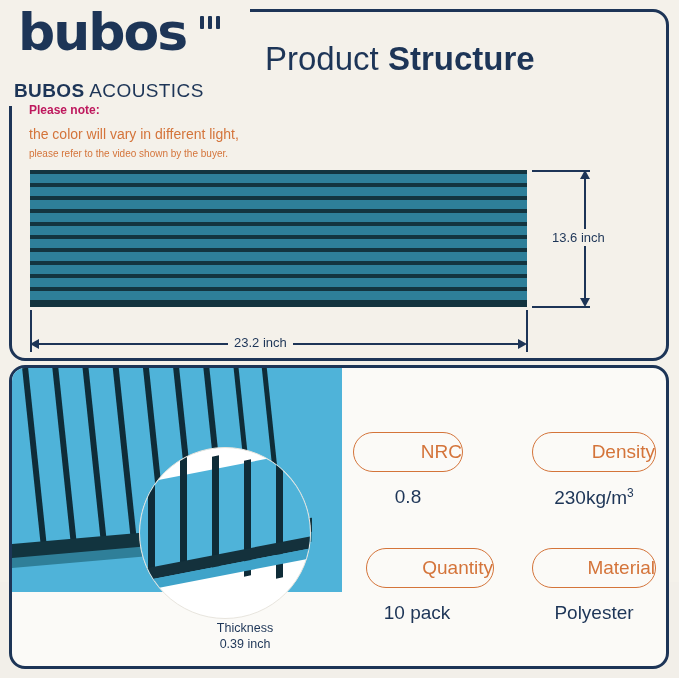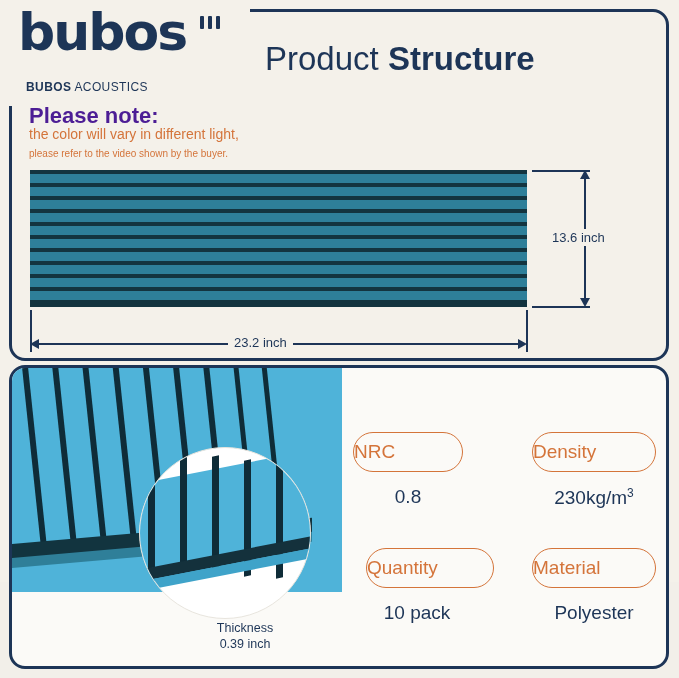--- a/index.html
+++ b/index.html
@@ -73,23 +73,23 @@
   .logo-dots span {
     position: absolute;
     top: 0;
     width: 4px;
     height: 13px;
     background: #1d3557;
     border-radius: 1px;
   }
   .logo-sub {
     position: absolute;
-    left: 12px;
+    left: 0;
     top: 76px;
-    font-size: 12px;
+    font-size: 19px;
     color: #1d3557;
     letter-spacing: 0.4px;
   }
   .logo-sub b { font-weight: bold; }
   .logo-sub span.light { font-weight: normal; }
 
   
   .title {
     position: absolute;
     left: 265px;
@@ -99,23 +99,23 @@
     white-space: nowrap;
   }
   .title .light { font-weight: normal; }
   .title .bold { font-weight: bold; margin-top: 16px; }
 
   
   .note-head {
     position: absolute;
     left: 29px;
     top: 103px;
-    font-size: 22px;
+    font-size: 12px;
     font-weight: bold;
-    color: #4c1d95;
+    color: #be185d;
   }
   .note-l1 {
     position: absolute;
     left: 29px;
     top: 126px;
     font-size: 14px;
     color: #d4743a;
   }
   .note-l2 {
     position: absolute;
@@ -305,21 +305,21 @@
   }
 
   
   .pill {
     position: absolute;
     border: 1.5px solid #d4743a;
     border-radius: 20px;
     background: #fbfaf7;
     color: #d4743a;
     font-size: 19px;
-    text-align: left;
+    text-align: right;
     line-height: 38px;
     height: 40px;
     box-sizing: border-box;
   }
   .spec-val {
     position: absolute;
     font-size: 19px;
     color: #1d3557;
     text-align: center;
   }

